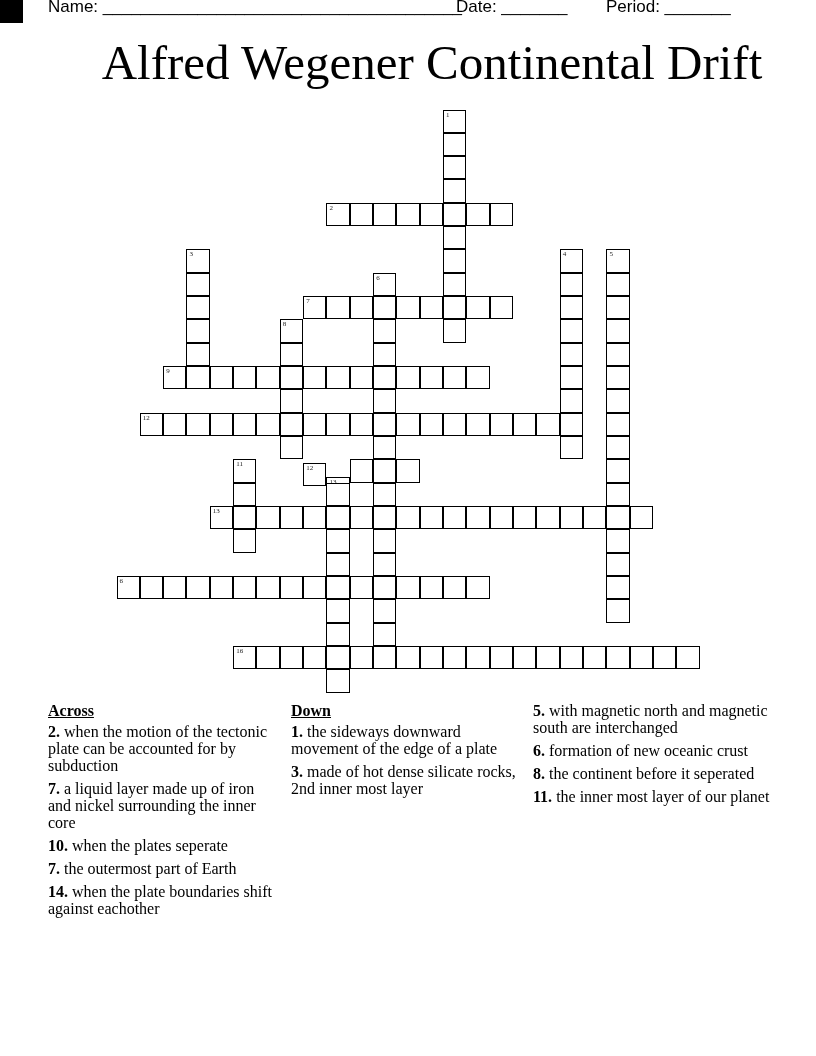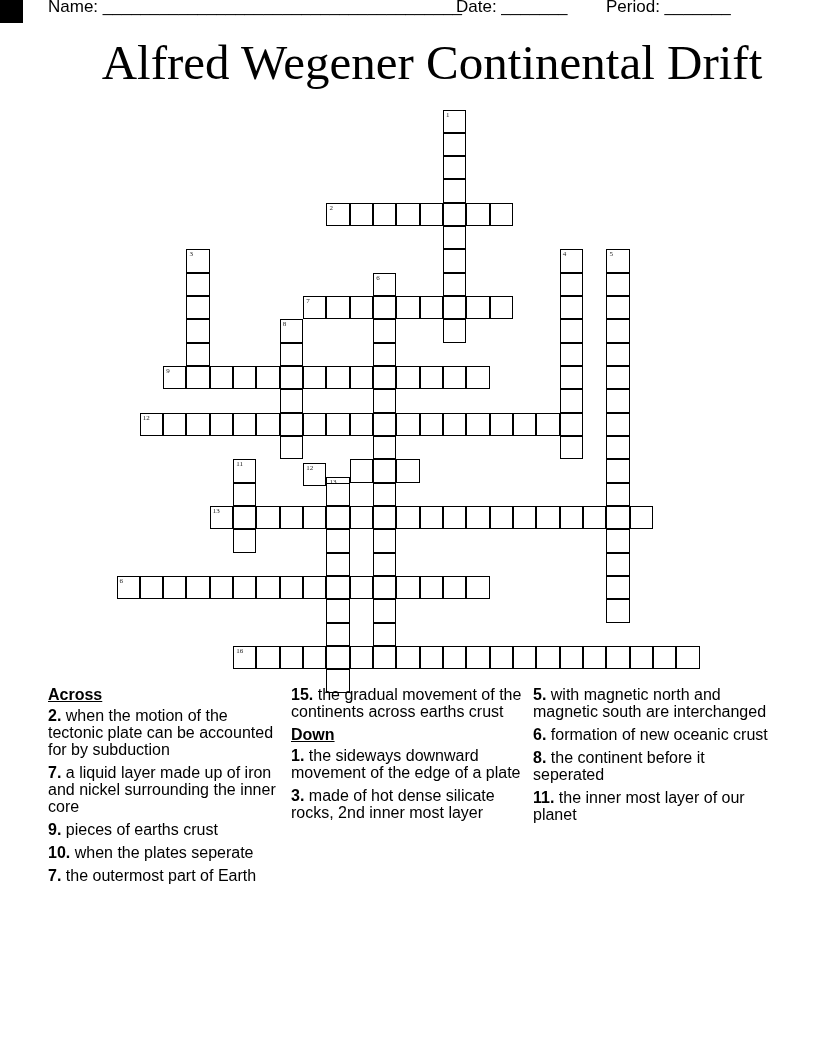--- a/index.html
+++ b/index.html
@@ -16,21 +16,21 @@
   #grid { position: absolute; left: 0; top: 0; width: 816px; height: 700px; }
   .cell {
     position: absolute; width: 23.33px; height: 23.33px; box-sizing: border-box;
     border: 1px solid #000; background: #fff; margin-left: -0.5px; margin-top: -0.5px;
   }
   .cell.black { background: #000; }
   .num {
     position: absolute; left: 2px; top: 0px; font-family: "Liberation Serif", serif;
     font-size: 7px; line-height: 8px; color: #222;
   }
-  .clues { position: absolute; top: 686px; font-family: Liberation Sans, sans-serif; font-size: 16px; line-height: 17px; }
+  .clues { position: absolute; top: 702px; font-family: Liberation Serif, serif; font-size: 16px; line-height: 17px; }
   .clue { margin-bottom: 6px; }
   .clue b { font-weight: bold; }
   .clue-heading { font-weight: bold; text-decoration: underline; margin-bottom: 4px; }
   .col1 { left: 48px; width: 228px; }
   .col2 { left: 291px; width: 236px; }
   .col3 { left: 533px; width: 240px; }
 </style>
 </head>
 <body>
 
@@ -244,27 +244,26 @@
     <div class="cell" style="left: 630.26px; top: 646.59px;"></div>
     <div class="cell" style="left: 653.59px; top: 646.59px;"></div>
     <div class="cell" style="left: 676.92px; top: 646.59px;"></div>
     <div class="cell black"></div>
   </div>
 
 <div class="clues col1">
   <div class="clue-heading">Across</div>
   <div class="clue"><b>2.</b> <span>when the motion of the tectonic plate can be accounted for by subduction</span></div>
   <div class="clue"><b>7.</b> <span>a liquid layer made up of iron and nickel surrounding the inner core</span></div>
-  <div class="clue"><b>9.</b> <span>pieces of earths crust</span></div>
   <div class="clue"><b>10.</b> <span>when the plates seperate</span></div>
   <div class="clue"><b>7.</b> <span>the outermost part of Earth</span></div>
+  <div class="clue"><b>14.</b> <span>when the plate boundaries shift against eachother</span></div>
 </div>
 
 <div class="clues col2">
-  <div class="clue"><b>15.</b> <span>the gradual movement of the continents across earths crust</span></div>
   <div class="clue-heading">Down</div>
   <div class="clue"><b>1.</b> <span>the sideways downward movement of the edge of a plate</span></div>
   <div class="clue"><b>3.</b> <span>made of hot dense silicate rocks, 2nd inner most layer</span></div>
 </div>
 
 <div class="clues col3">
   <div class="clue"><b>5.</b> <span>with magnetic north and magnetic south are interchanged</span></div>
   <div class="clue"><b>6.</b> <span>formation of new oceanic crust</span></div>
   <div class="clue"><b>8.</b> <span>the continent before it seperated</span></div>
   <div class="clue"><b>11.</b> <span>the inner most layer of our planet</span></div>

